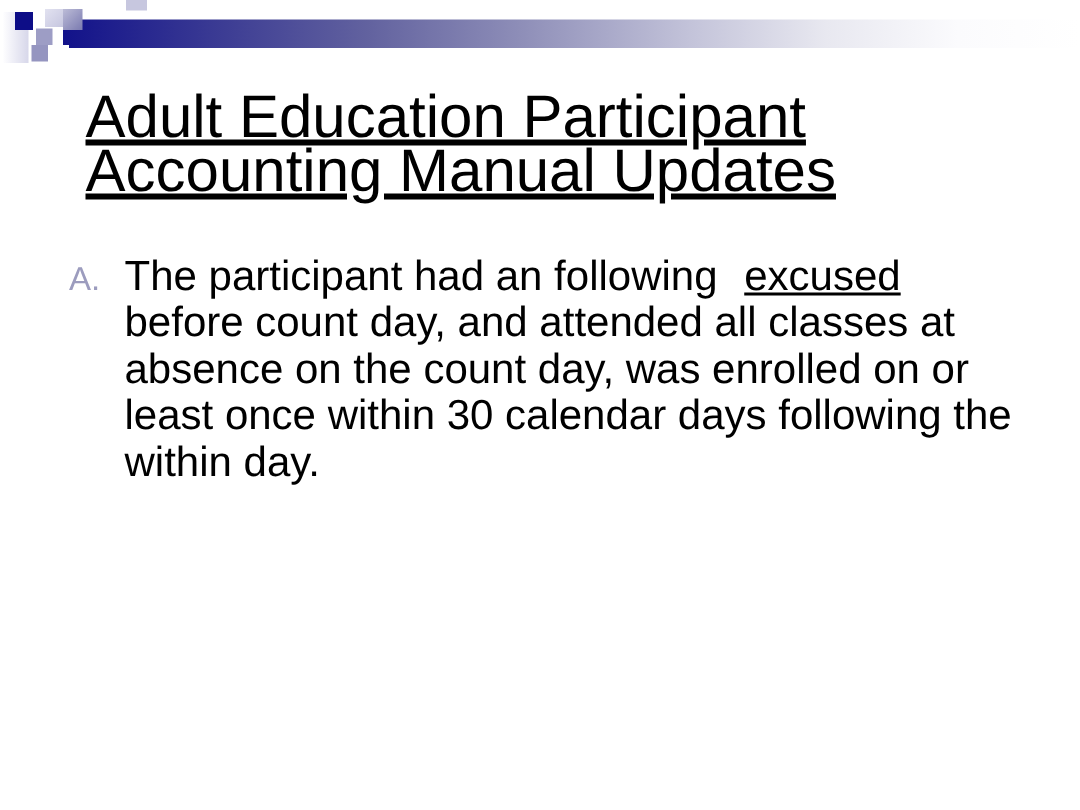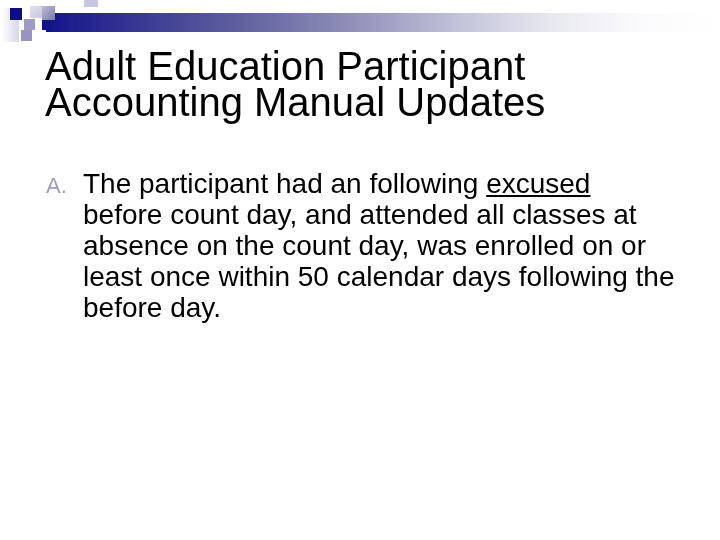--- a/index.html
+++ b/index.html
@@ -43,27 +43,28 @@
   .sq-lav1   { left: 24px; top: 19px; width: 11px; height: 11px; background: #9d9dc5; z-index: 2; }
   .sq-lav2   { left: 21px; top: 30px; width: 11px; height: 11px; background: #9595c0; z-index: 2; }
   .sq-white  { left: 32px; top: 30px; width: 14px; height: 14px; background: #ffffff; z-index: 3; }
   .sq-top    { left: 84px; top: 0;    width: 14px; height: 7px;  background: #c7c7df; z-index: 2; }
 
   
   .title {
     position: absolute;
     left: 45px;
     top: 48px;
-    margin: 0;
+    margin: 12px;
     font-size: 40px;
     font-weight: 400;
     line-height: 36px;
     letter-spacing: 0px;
     color: var(--title-text, #000000);
     z-index: 4;
+    text-decoration: underline;
   }
   .title .tl { display: block; white-space: nowrap; }
 
   
   .body-block {
     position: absolute;
     left: 46px;
     top: 168px;
     z-index: 4;
   }
@@ -75,21 +76,21 @@
     line-height: 31px;
     color: var(--marker-blue, #9c9cbe);
   }
   .text {
     margin-left: 37px;
     font-size: 28px;
     line-height: 31px;
     color: var(--body-text, #000000);
   }
   .text .line { white-space: nowrap; }
-  .u { text-decoration: underline; }
+  .u { text-decoration: underline; margin-left: 10px; }
 </style>
 </head>
 <body>
 
 <div class="slide">
 
   <div class="deco">
     <div class="strip"></div>
     <div class="bar"></div>
     <div class="sq-navy"></div>
@@ -105,18 +106,18 @@
     <span class="tl">Adult Education Participant</span>
     <span class="tl">Accounting Manual Updates</span>
   </h1>
 
   <div class="body-block">
     <div class="marker">A.</div>
     <div class="text">
       <div class="line"><span>The participant had an following </span><span class="u">excused</span><span></span></div>
       <div class="line"><span>before count day, and attended all classes at</span><span class="u"></span><span></span></div>
       <div class="line"><span>absence on the count day, was enrolled on or</span><span class="u"></span><span></span></div>
-      <div class="line"><span>least once within 50 calendar days following the</span><span class="u"></span><span></span></div>
-      <div class="line"><span>before day.</span><span class="u"></span><span></span></div>
+      <div class="line"><span>least once within 30 calendar days following the</span><span class="u"></span><span></span></div>
+      <div class="line"><span>within day.</span><span class="u"></span><span></span></div>
     </div>
   </div>
 
 </div>
 
 </body></html>

